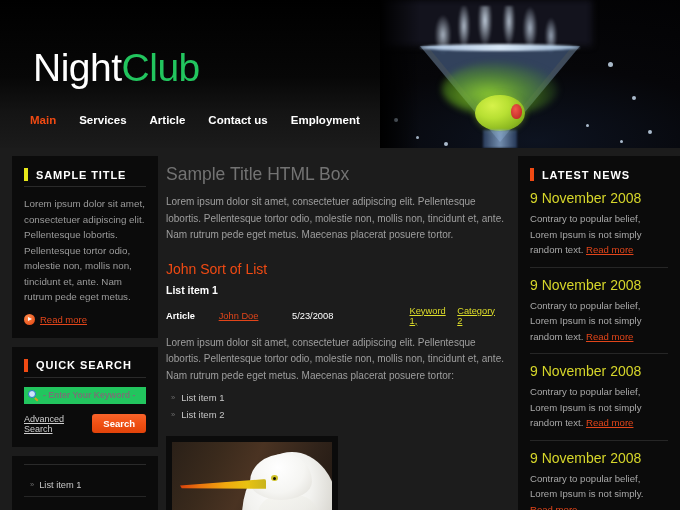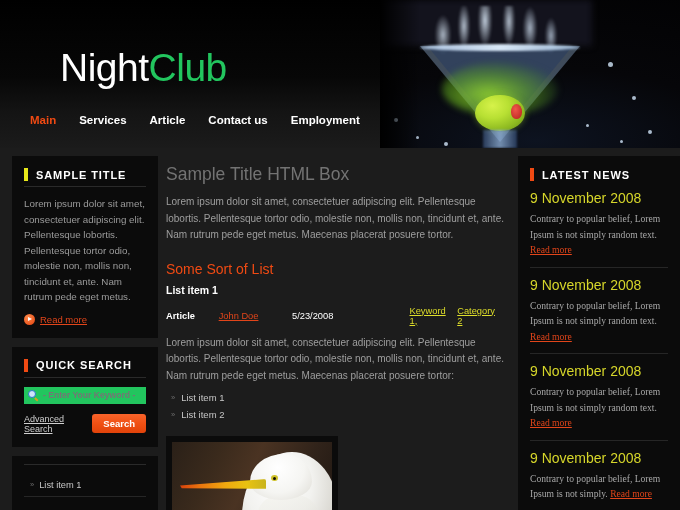--- a/index.html
+++ b/index.html
@@ -108,21 +108,21 @@
     filter: blur(1px);
   }
 
   .logo {
     position: absolute; left: 33px; top: 46px;
     font-size: 39px; font-weight: 400;
     letter-spacing: -0.5px;
     z-index: 12;
     font-family: "Liberation Sans", sans-serif;
   }
-  .logo .w1 { color: #ffffff; margin-left: 27px; }
+  .logo .w1 { color: #ffffff; }
   .logo .w2 { color: #22c55e; margin-top: 32px; }
 
   .topnav {
     position: absolute; left: 30px; top: 114px;
     display: flex; align-items: center; gap: 0;
     z-index: 12;
   }
   .topnav a {
     color: #ffffff;
     font-size: 11.5px;
@@ -312,21 +312,21 @@
     position: absolute; right: 14px; top: 52px;
     width: 60px; height: 42px;
     border-radius: 50% 50% 40% 60%;
     background: linear-gradient(160deg, rgba(245,245,240,.9), rgba(205,202,194,.35));
   }
 
   
   .news-item { padding-bottom: 9px; }
   .news-item + .news-item { border-top: 1px solid #262626; padding-top: 9px; }
   .news-date { color: #d6d62a; font-size: 14px; margin-bottom: 5px; }
-  .news-body { color: #a8a8a8; font-size: 9.6px; line-height: 15.5px; font-family: Liberation Serif, serif; }
+  .news-body { color: #a8a8a8; font-size: 9.6px; line-height: 15.5px; }
   .news-body a { color: #e2451a; text-decoration: underline; }
 </style>
 </head>
 <body>
 
 <div class="page">
 
   <div class="header">
     <div class="header-grad"></div>
 
@@ -412,21 +412,21 @@
 
         </ul>
       </div>
 
     </div>
 
     <div class="col-mid">
       <h1 class="main-title">Sample Title HTML Box</h1>
       <p class="main-p">Lorem ipsum dolor sit amet, consectetuer adipiscing elit. Pellentesque lobortis. Pellentesque tortor odio, molestie non, mollis non, tincidunt et, ante. Nam rutrum pede eget metus. Maecenas placerat posuere tortor.</p>
 
-      <h2 class="sub-title">Some Sort of List</h2>
+      <h2 class="sub-title">John Sort of List</h2>
       <div class="item-title">List item 1</div>
 
       <div class="meta-row">
         <span class="meta-type">Article</span>
         <a href="#" class="meta-author">John Doe</a>
         <span class="meta-date">5/23/2008</span>
         <a href="#" class="meta-cat">Keyword 1,</a>
         <a href="#" class="meta-cat">Category 2</a>
       </div>
 

